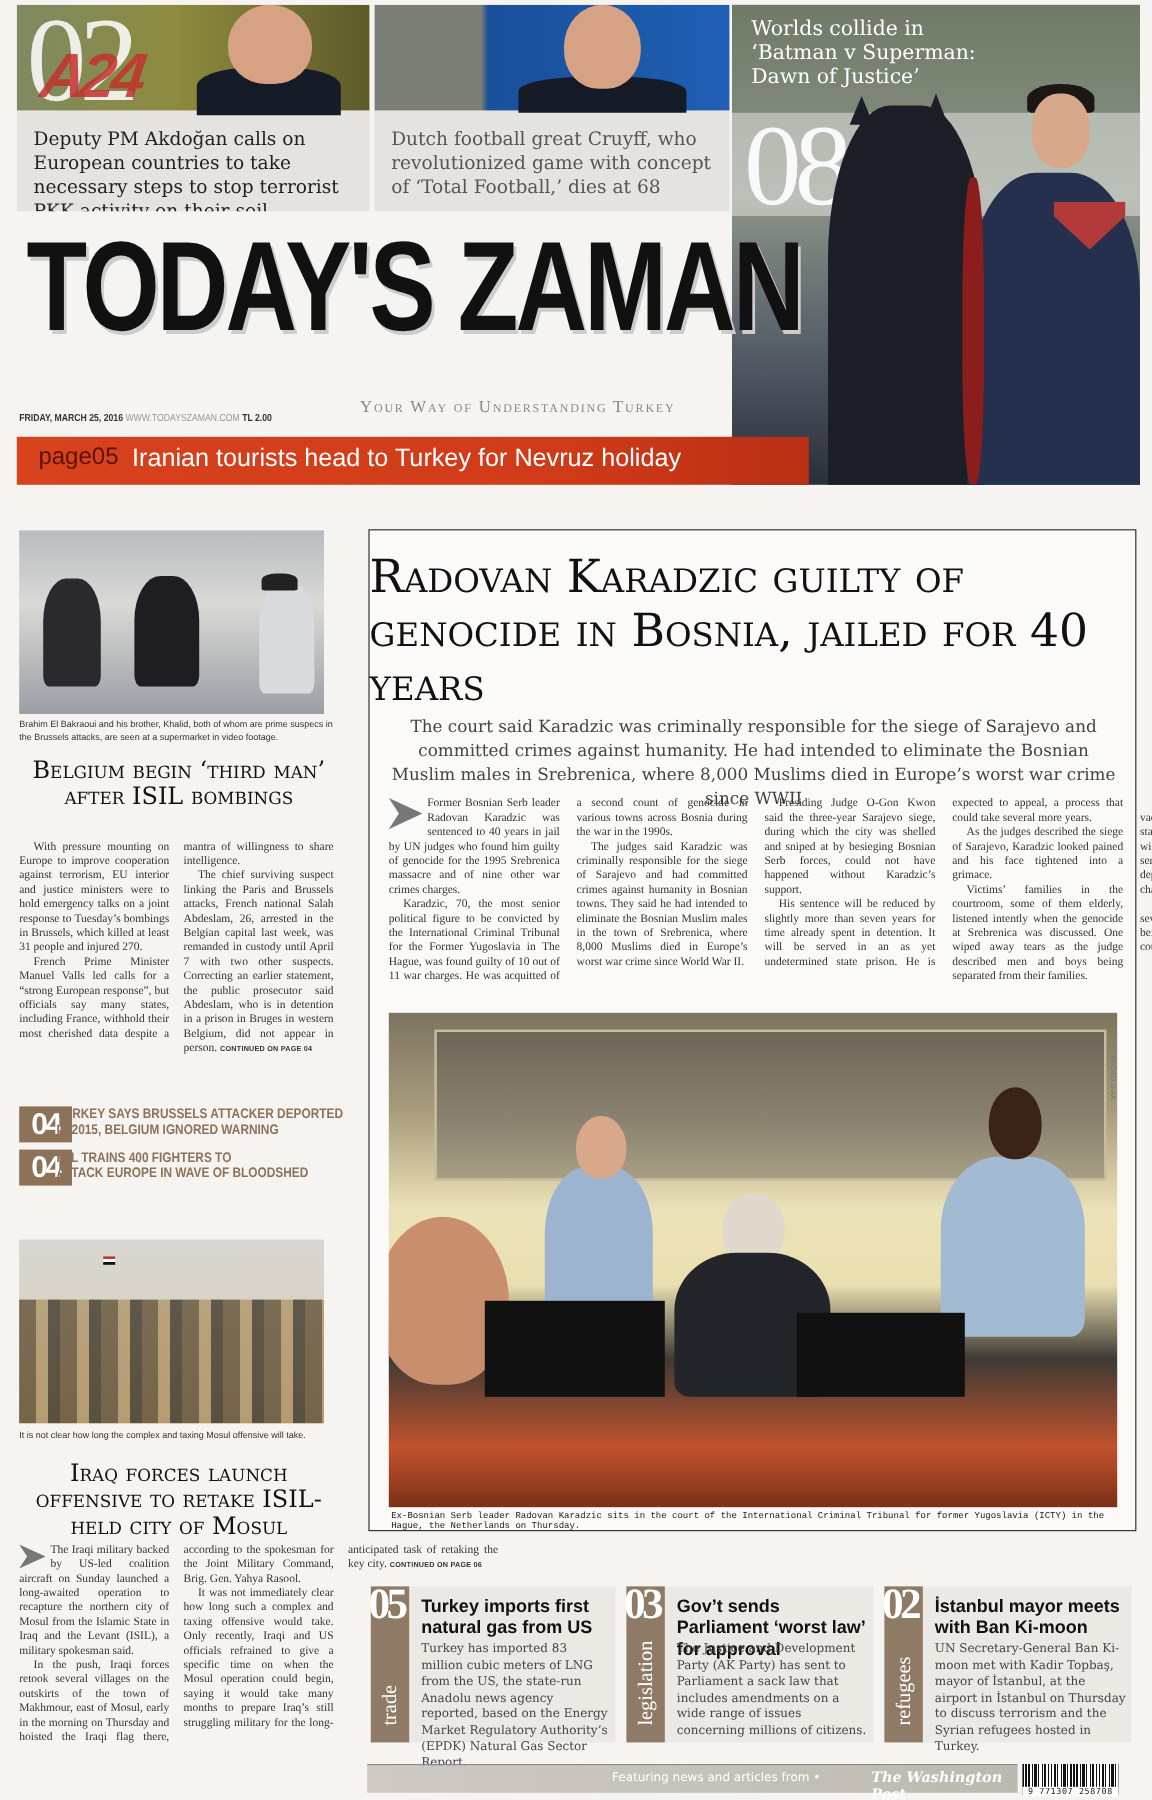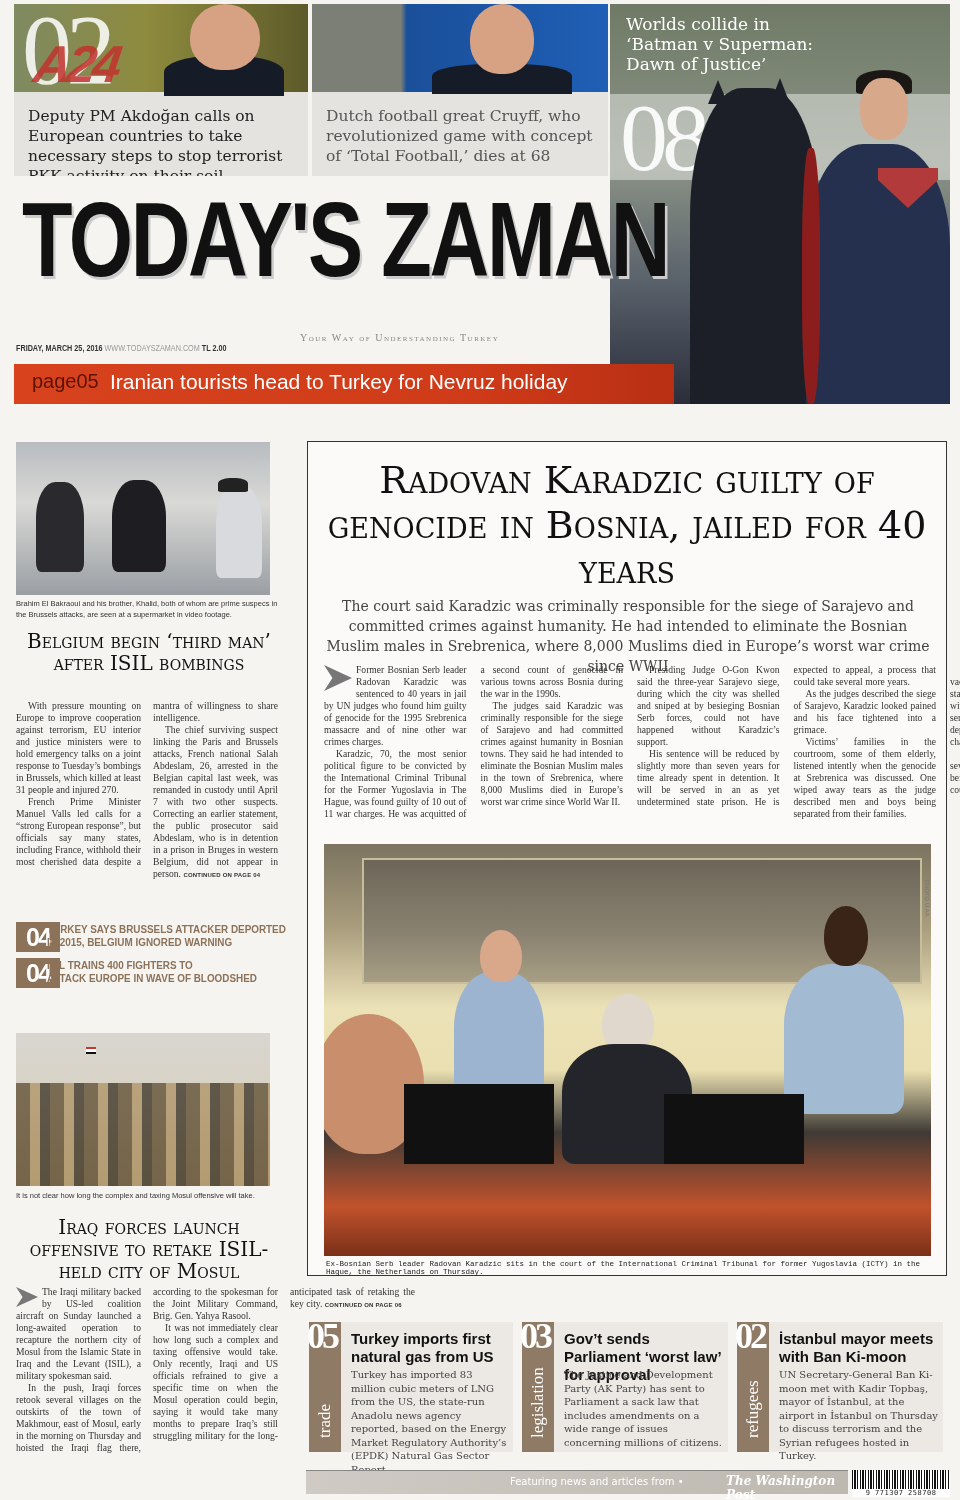--- a/index.html
+++ b/index.html
@@ -25,21 +25,21 @@
 .bat{position:absolute;left:80px;top:84px;width:130px;height:320px;background:#1d1f28;border-radius:40% 40% 0 0}
 .bat-ear1{position:absolute;left:98px;top:76px;width:0;height:0;border-left:10px solid transparent;border-right:10px solid transparent;border-bottom:24px solid #1d1f28}
 .bat-ear2{position:absolute;left:160px;top:74px;width:0;height:0;border-left:10px solid transparent;border-right:10px solid transparent;border-bottom:26px solid #1d1f28}
 .sup-face{position:absolute;left:250px;top:74px;width:48px;height:62px;background:#d8a88b;border-radius:45%}
 .sup-hair{position:absolute;left:246px;top:66px;width:56px;height:24px;background:#1b1715;border-radius:50% 50% 10% 10%}
 .sup-body{position:absolute;left:196px;top:140px;width:144px;height:260px;background:#25304f;border-radius:40% 40% 0 0}
 .sup-cape{position:absolute;left:192px;top:144px;width:18px;height:256px;background:#8b1d1d;border-radius:40%}
 .sup-s{position:absolute;left:268px;top:164px;width:60px;height:40px;background:#b23a3a;clip-path:polygon(0 0,100% 0,100% 30%,50% 100%,0 30%)}
 
 #mast{position:absolute;left:22px;top:186px;font-family:"Liberation Sans",sans-serif;font-weight:bold;font-size:106px;line-height:1;letter-spacing:-3px;color:#111;transform:scaleX(.78);transform-origin:left top;text-shadow:3px 3px 0 #ccc}
-#tagline{position:absolute;left:300px;top:332px;font-family:"Liberation Serif",serif;font-size:10px;letter-spacing:1.5px;color:#888;font-variant:small-caps}
+#tagline{position:absolute;left:300px;top:332px;font-family:"Liberation Serif",serif;font-size:14px;letter-spacing:1.5px;color:#888;font-variant:small-caps}
 #dateline{position:absolute;left:16px;top:343px;font-family:"Liberation Sans",sans-serif;font-weight:bold;font-size:8.5px;color:#333;transform:scaleX(.85);transform-origin:left}
 #dateline .url{color:#999;font-weight:normal}
 #redbar{position:absolute;left:14px;top:364px;width:660px;height:40px;background:linear-gradient(90deg,#d8431e,#cf3a18 70%,#b82f14);}
 #redbar .pg{position:absolute;left:18px;top:6px;font-family:"Liberation Sans",sans-serif;font-size:20px;color:#5a1306}
 #redbar .hl{position:absolute;left:96px;top:6px;font-family:"Liberation Sans",sans-serif;font-size:21px;color:#fff}
 
 .leftphoto{position:absolute;left:16px;background:#6d7176}
 #lp1{top:442px;width:254px;height:153px;background:linear-gradient(180deg,#b8bcc0 0%,#d9d9d6 40%,#9a9ea3 100%)}
 .fig{position:absolute;border-radius:40% 40% 10% 10%}
 .cap{position:absolute;left:16px;width:262px;font-family:"Liberation Sans",sans-serif;font-size:7.5px;line-height:11px;color:#333}
@@ -48,21 +48,21 @@
 .cols2 p{text-indent:12px}
 .cols2 p.first{text-indent:0}
 .dropmark{float:left;width:22px;height:20px;margin:1px 4px 0 0;background:#777;clip-path:polygon(0 0,100% 50%,0 100%,30% 50%)}
 .cont{font-family:"Liberation Sans",sans-serif;font-weight:bold;font-size:6px;letter-spacing:.2px}
 .promo{position:absolute;left:16px;width:270px;height:34px}
 .promo .n{position:absolute;left:0;top:2px;width:44px;height:30px;background:#8c7259;color:#fff;font-family:"Liberation Sans",sans-serif;font-weight:bold;font-size:25px;line-height:30px;text-align:center;letter-spacing:-2px}
 .promo .t{position:absolute;left:31px;top:3px;font-family:"Liberation Sans",sans-serif;font-weight:bold;font-size:11.5px;line-height:13px;color:#8c7259;transform:scaleX(.86);transform-origin:left;white-space:nowrap}
 #lp2{top:1033px;width:254px;height:153px;background:linear-gradient(180deg,#d8d6d0 0%,#d8d3c6 35%,#b49f7a 100%)}
 
 #mainbox{position:absolute;left:307px;top:441px;width:640px;height:835px;border:1.5px solid #333;background:#fbfaf8}
-#mhead{position:absolute;left:0;top:16px;width:100%;text-align:center;font-family:"DejaVu Serif",serif;font-variant:small-caps;font-size:38px;line-height:45px;color:#111}
+#mhead{position:absolute;left:0;top:16px;width:100%;text-align:left;font-family:"DejaVu Serif",serif;font-variant:small-caps;font-size:38px;line-height:45px;color:#111}
 #mdeck{position:absolute;left:18px;top:154px;width:604px;text-align:center;font-family:"DejaVu Serif",serif;font-size:14px;line-height:20px;color:#444}
 #mcols{position:absolute;left:16px;top:222px;width:612px;height:162px;column-count:4;column-gap:14px;font-family:"Liberation Serif",serif;font-size:9.6px;line-height:12px;color:#333;text-align:justify}
 #mcols p{text-indent:12px}
 #mcols p.first{text-indent:0}
 #mphoto{position:absolute;left:16px;top:402px;width:607px;height:412px;background:linear-gradient(180deg,#7c7460 0%,#a89c7c 20%,#ece2b8 40%,#e9dfb0 55%,#3e3a35 70%,#c1522c 88%,#7a3018 100%);overflow:hidden}
 #mphoto .glass{position:absolute;left:38px;top:14px;width:560px;height:126px;background:linear-gradient(180deg,#6d6658,#8a8270 60%,#a79e84);border:2px solid #c6bd9b}
 #mcap{position:absolute;left:18px;top:818px;font-family:Liberation Mono, monospace;font-size:7.5px;color:#222}
 #credit{position:absolute;left:930px;top:880px;font-family:"Liberation Sans",sans-serif;font-size:6px;color:#777;transform:rotate(90deg);transform-origin:left top;white-space:nowrap}
 
 .brief{position:absolute;top:1322px;height:130px;background:#ece9e4}
@@ -71,21 +71,21 @@
 .brief .lab{position:absolute;left:6px;bottom:14px;font-family:"Liberation Serif",serif;font-size:17px;color:#fff;transform:rotate(-90deg);transform-origin:left bottom;white-space:nowrap;left:26px}
 .brief .bh{position:absolute;left:42px;top:8px;right:4px;font-family:"Liberation Sans",sans-serif;font-weight:bold;font-size:15px;line-height:18px;color:#111}
 .brief .bt{position:absolute;left:42px;top:46px;right:4px;font-family:"DejaVu Serif",serif;font-size:10px;line-height:13.5px;color:#444}
 #b1{left:309px;width:204px}
 #b2{left:522px;width:206px}
 #b3{left:737px;width:206px}
 
 #footer{position:absolute;left:306px;top:1470px;width:542px;height:24px;background:linear-gradient(90deg,#cfcbc4,#bdb8b0);border-top:1px solid #888}
 #footer .f{position:absolute;left:204px;top:5px;font-family:"DejaVu Sans",sans-serif;font-size:10px;color:#fff}
 #footer .wp{position:absolute;left:420px;top:3px;font-family:"DejaVu Serif",serif;font-weight:bold;font-size:12px;color:#fff;font-style:italic}
-#barcode{position:absolute;left:852px;top:1470px;width:98px;height:26px;background:repeating-linear-gradient(90deg,#111 0 1px,#fff 1px 2px,#111 2px 4px,#fff 4px 5px,#111 5px 6px,#fff 6px 8px);}
+#barcode{position:absolute;left:852px;top:1470px;width:80px;height:26px;background:repeating-linear-gradient(90deg,#111 0 1px,#fff 1px 2px,#111 2px 4px,#fff 4px 5px,#111 5px 6px,#fff 6px 8px);}
 #barcode span{position:absolute;left:0;bottom:-1px;width:100%;background:#fff;font-family:"DejaVu Sans Mono",monospace;font-size:7px;text-align:center;letter-spacing:.5px}
 </style>
 </head>
 <body>
 
 <div class="teaser" id="t1">
   <div class="photo">
     <div class="suit" style="left:150px;top:52px;width:120px;height:40px"></div>
     <div class="face" style="left:176px;top:0px;width:70px;height:66px"></div>
   </div>

